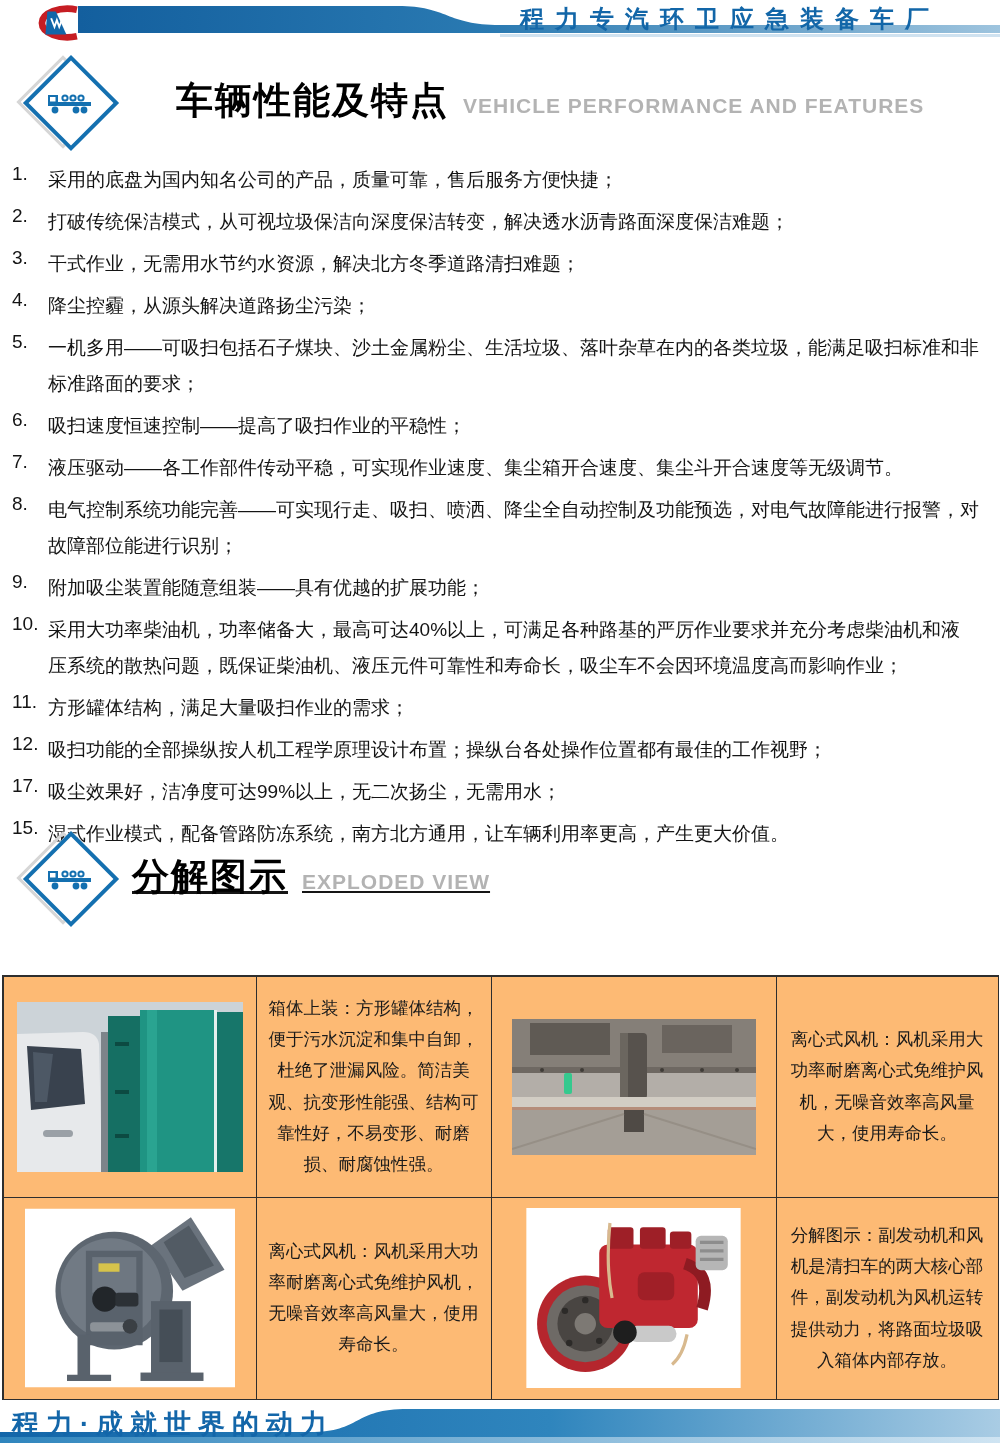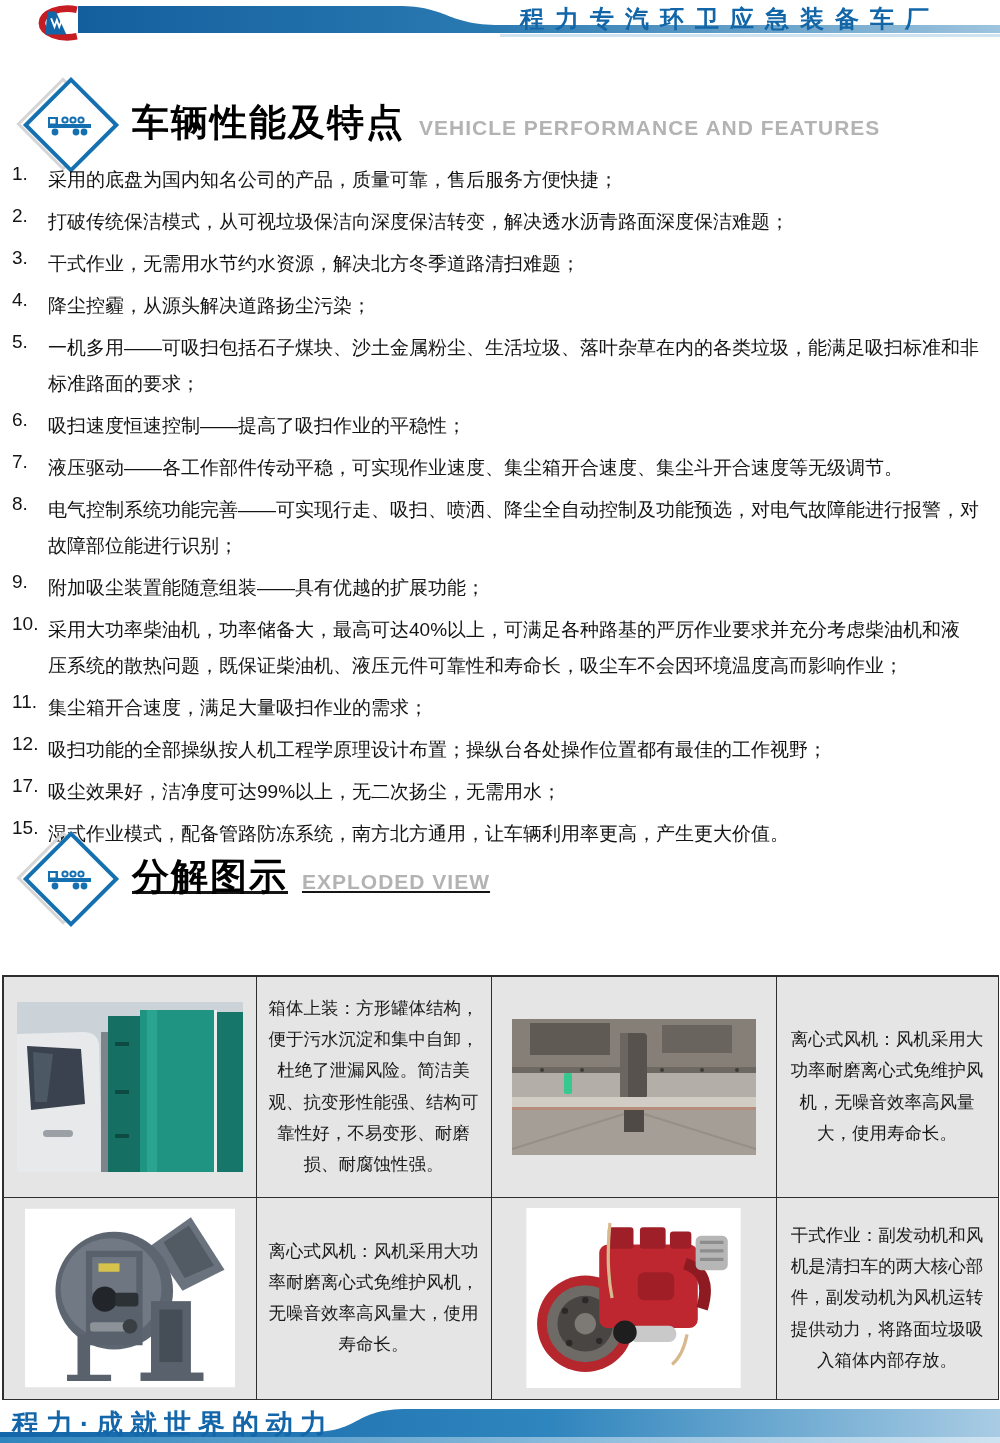--- a/index.html
+++ b/index.html
@@ -10,21 +10,21 @@
   
   .top-header{position:absolute;top:0;left:0;width:948px;height:46px;}
   .banner-svg{position:absolute;top:0;left:0;}
   .logo{position:absolute;top:3px;left:8px;}
   .factory-name{
     position:absolute;top:3px;right:8px;font-size:24px;font-weight:bold;
     color:#1266a8;letter-spacing:11px;white-space:nowrap;
   }
   
   .section-header{position:absolute;left:22px;display:flex;align-items:center;}
-  .sec1{top:76px;} .sec2{top:830px;text-decoration:underline;}
+  .sec1{top:54px;gap:44px;} .sec2{top:830px;text-decoration:underline;}
   .diamond-wrap{width:94px;height:94px;position:relative;flex:none;}
   .diamond-shadow{
     position:absolute;left:8px;top:15px;width:60px;height:60px;
     transform:rotate(45deg);border:3px solid #d6d6d6;background:transparent;
   }
   .diamond{
     position:absolute;left:15px;top:15px;width:60px;height:60px;
     transform:rotate(45deg);border:4px solid #1470b0;background:#fff;
   }
   .diamond-icon{position:absolute;left:22px;top:32px;}
@@ -36,21 +36,21 @@
   .feat-row{display:flex;font-size:19px;line-height:36px;color:#141414;}
   .feat-num{width:36px;flex:none;}
   .feat-text{flex:1;margin-top:6px;}
   
   .exploded-table{
     position:absolute;top:975px;left:2px;width:995px;
     display:grid;grid-template-columns:253px 235px 285px 222px;
     grid-template-rows:221px 202px;
     border:1px solid #2e2e2e;
   }
-  .cell{border:1px solid #2e2e2e;margin:-0.5px;background:#e5e5e5;
+  .cell{border:1px solid #2e2e2e;margin:-0.5px;background:#fdba74;
     display:flex;align-items:center;justify-content:center;overflow:hidden;}
   .cell-text{padding:8px 12px;font-size:17.5px;line-height:1.78;text-align:center;color:#1a1a1a;}
   
   .footer{position:absolute;top:1403px;left:0;width:1000px;height:40px;}
   .footer-svg{position:absolute;left:0;top:0;}
   .slogan{
     position:absolute;left:12px;top:3px;font-size:27px;font-weight:bold;
     color:#1366a9;letter-spacing:7px;white-space:nowrap;
   }
 </style>
@@ -139,21 +139,21 @@
   <div class="feat-row">
       <span class="feat-num">9.</span>
       <span class="feat-text">附加吸尘装置能随意组装——具有优越的扩展功能；</span>
     </div>
   <div class="feat-row">
       <span class="feat-num">10.</span>
       <span class="feat-text">采用大功率柴油机，功率储备大，最高可达40%以上，可满足各种路基的严厉作业要求并充分考虑柴油机和液　压系统的散热问题，既保证柴油机、液压元件可靠性和寿命长，吸尘车不会因环境温度高而影响作业；</span>
     </div>
   <div class="feat-row">
       <span class="feat-num">11.</span>
-      <span class="feat-text">集尘箱开合速度，满足大量吸扫作业的需求；</span>
+      <span class="feat-text">方形罐体结构，满足大量吸扫作业的需求；</span>
     </div>
   <div class="feat-row">
       <span class="feat-num">12.</span>
       <span class="feat-text">吸扫功能的全部操纵按人机工程学原理设计布置；操纵台各处操作位置都有最佳的工作视野；</span>
     </div>
   <div class="feat-row">
       <span class="feat-num">17.</span>
       <span class="feat-text">吸尘效果好，洁净度可达99%以上，无二次扬尘，无需用水；</span>
     </div>
   <div class="feat-row">
@@ -287,21 +287,21 @@
       <path d="M162,32 h22 M162,40 h22 M162,48 h22" stroke="#8d8d8d" stroke-width="3"></path>
       <rect x="96" y="110" width="44" height="15" rx="7" fill="#c9c9c9"></rect>
       <circle cx="92" cy="116" r="11" fill="#1e1e1e"></circle>
       <path d="M78,14 q-4,40 2,70" stroke="#d8b98e" stroke-width="3" fill="none"></path>
       <path d="M150,118 q-4,20 -14,28" stroke="#d8b98e" stroke-width="3" fill="none"></path>
       <rect x="104" y="60" width="34" height="26" rx="6" fill="#a01f27"></rect>
     </svg>
   </div>
 
   <div class="cell">
-    <div class="cell-text">干式作业：副发动机和风机是清扫车的两大核心部件，副发动机为风机运转提供动力，将路面垃圾吸入箱体内部存放。</div>
+    <div class="cell-text">分解图示：副发动机和风机是清扫车的两大核心部件，副发动机为风机运转提供动力，将路面垃圾吸入箱体内部存放。</div>
   </div>
 </div>
 
 <div class="footer">
   <svg class="footer-svg" width="1000" height="40" viewBox="0 0 1000 40">
     <defs>
       <linearGradient id="footGrad" x1="0" y1="0" x2="1" y2="0">
         <stop offset="0" stop-color="#1366a9"></stop>
         <stop offset="0.55" stop-color="#2f85bd"></stop>
         <stop offset="1" stop-color="#a9cce4"></stop>

